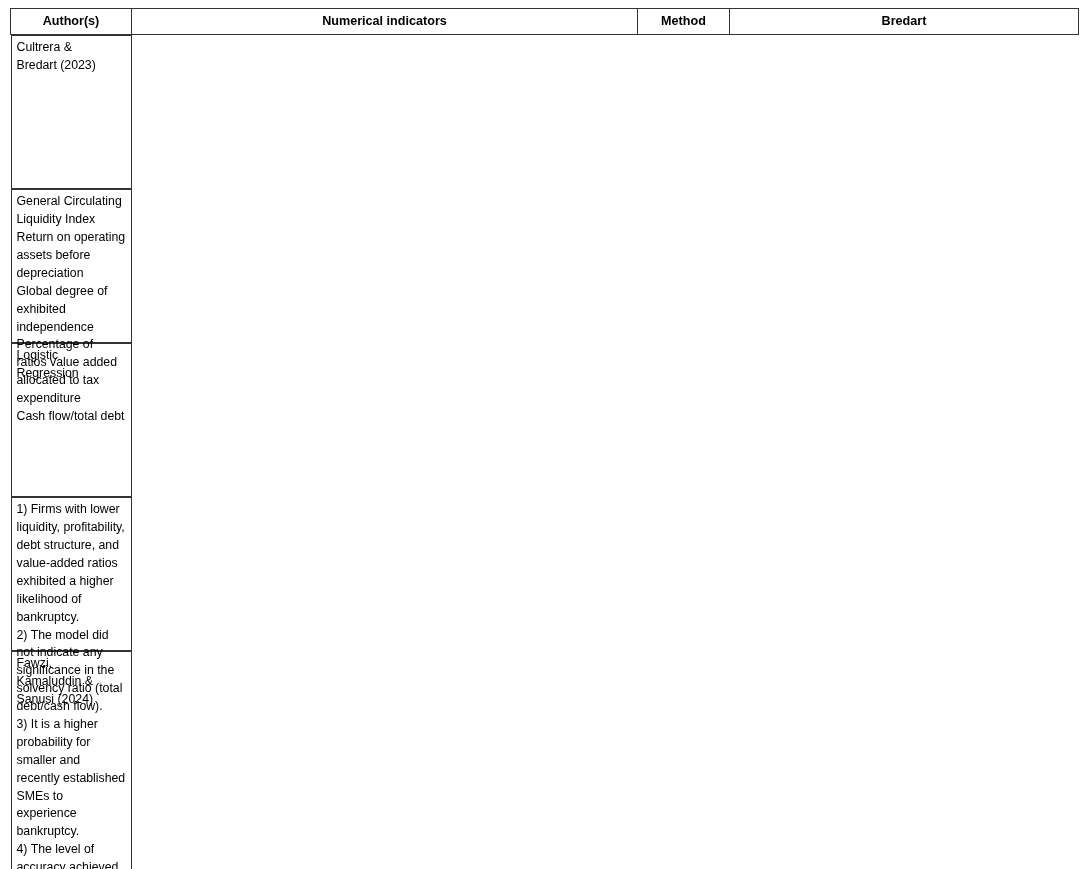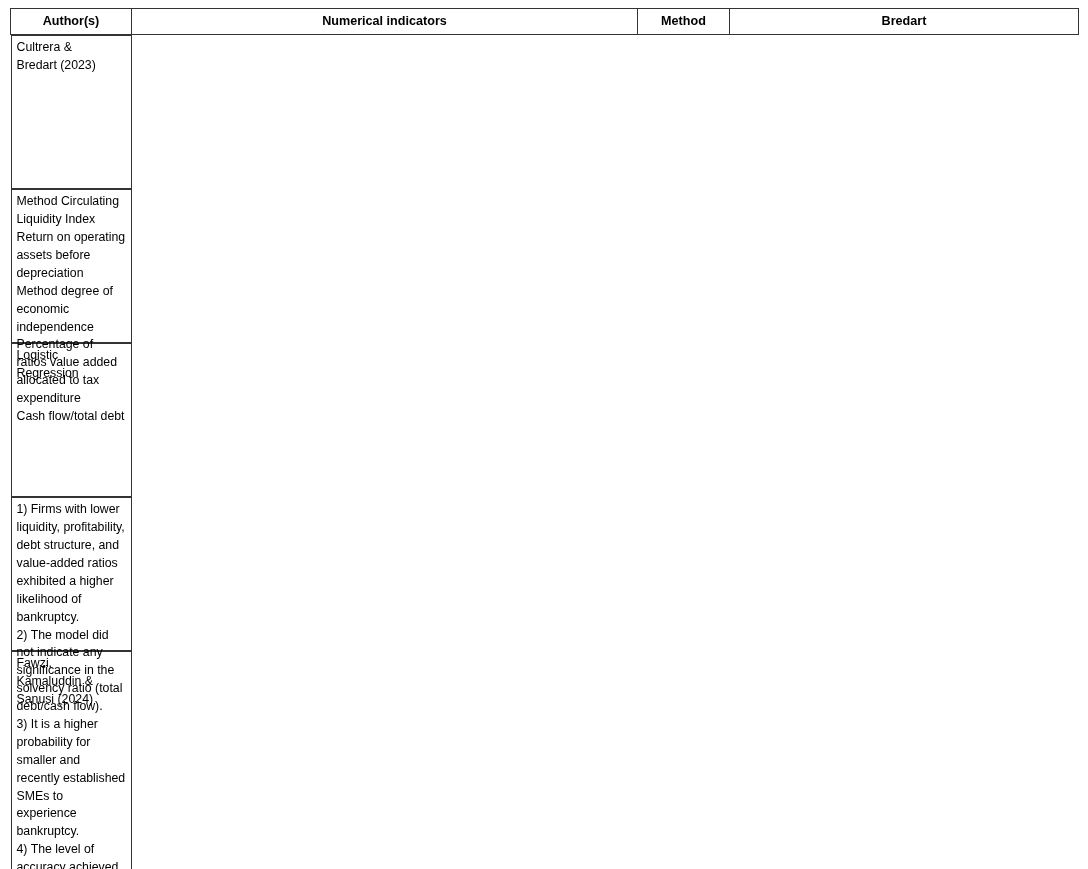--- a/index.html
+++ b/index.html
@@ -106,27 +106,27 @@
         </tr>
       </thead>
       <tbody id="table-body">
           <tr class="r-0">
             <td class="cell-lines author-cell">
               <span class="ln">Cultrera &amp;</span>
               <span class="ln">Bredart (2023)</span>
             </td>
             <td class="cell-lines indic-cell">
               <span class="ln-wrap">
-                <span class="ln">Method Circulating Liquidity Index</span>
+                <span class="ln">General Circulating Liquidity Index</span>
               </span>
               <span class="ln-wrap">
                 <span class="ln">Return on operating assets before depreciation</span>
               </span>
               <span class="ln-wrap">
-                <span class="ln">Method degree of economic independence</span>
+                <span class="ln">Global degree of exhibited independence</span>
               </span>
               <span class="ln-wrap">
                 <span class="ln">Percentage of ratios value added allocated to tax expenditure</span>
               </span>
               <span class="ln-wrap">
                 <span class="ln">Cash flow/total debt</span>
               </span>
             </td>
             <td class="cell-lines method-cell">
               <span class="ln">Logistic</span>

